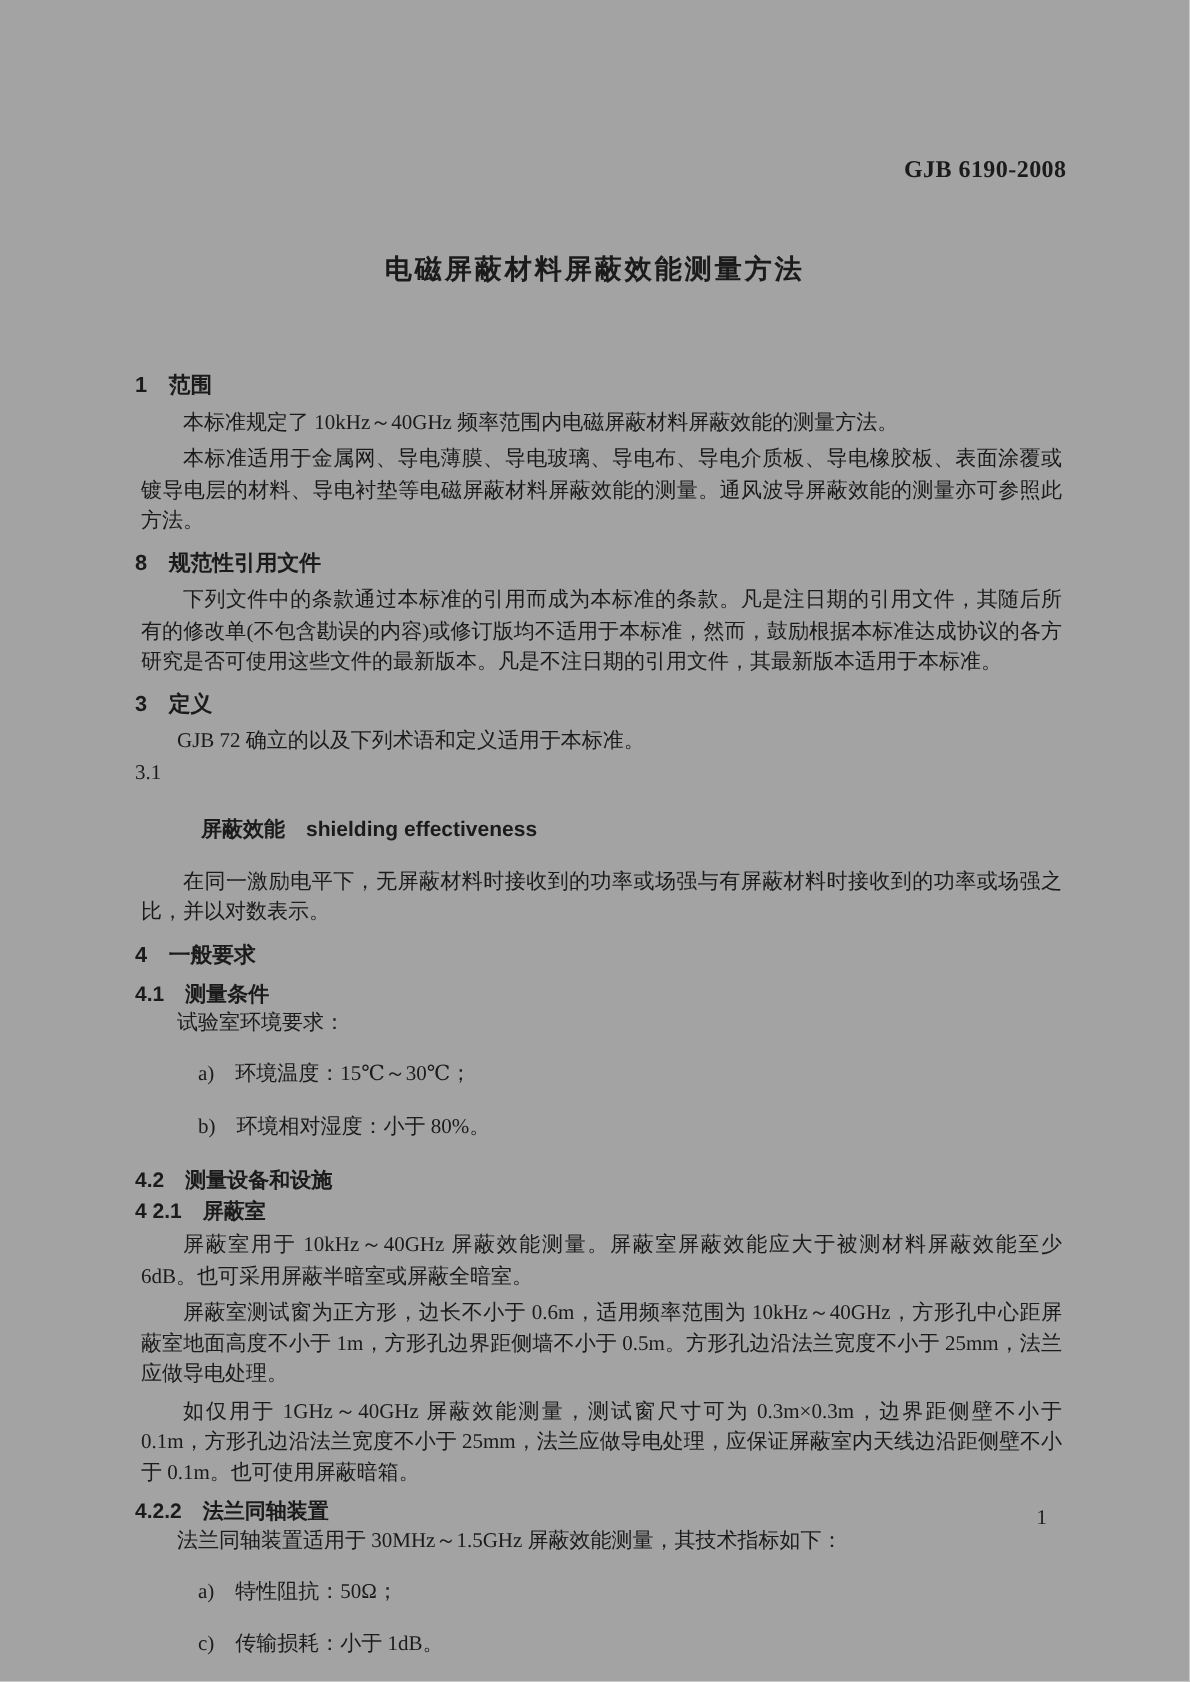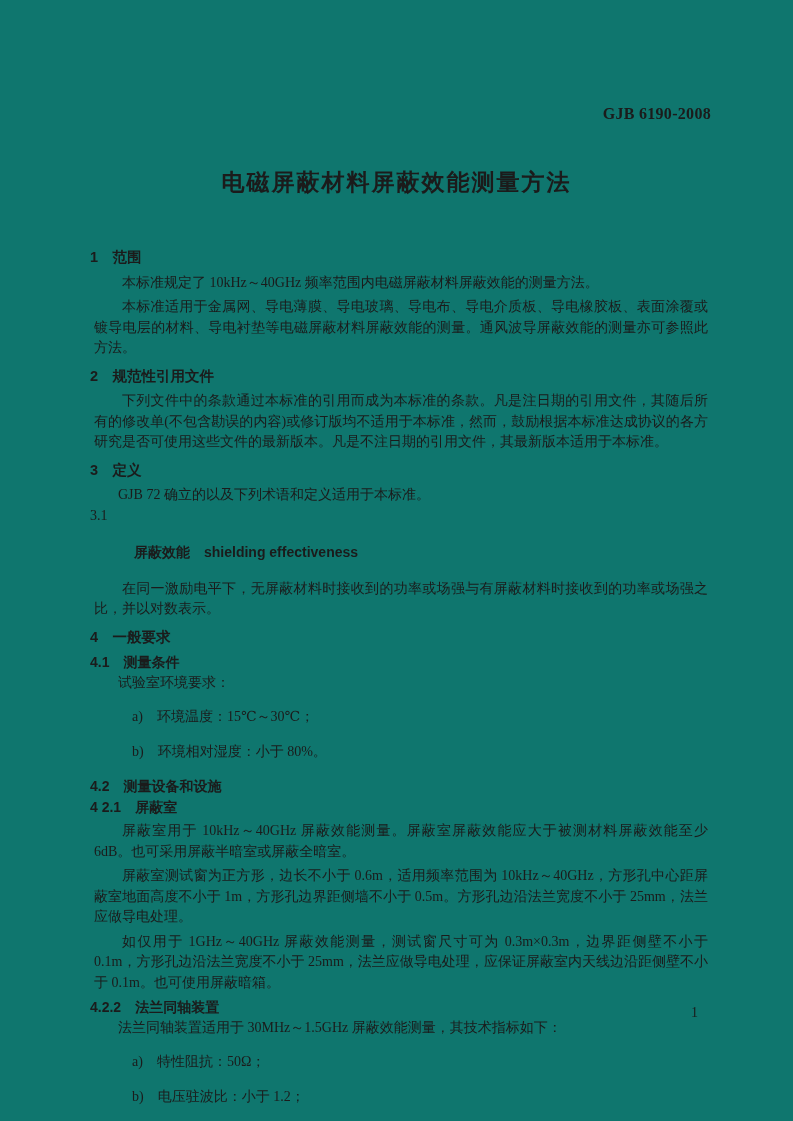--- a/index.html
+++ b/index.html
@@ -5,21 +5,21 @@
   html, body {
     margin: 0;
     padding: 0;
     background: #e8e8e8;
   }
   .page {
     position: relative;
     width: 793px;
     height: 1121px;
     margin: 0 auto;
-    background: #0f766e;
+    background: #a3a3a3;
     color: #1b1b1b;
     overflow: hidden;
     font-family: "Liberation Serif", "DejaVu Serif", serif;
   }
   .doc-number {
     position: absolute;
     top: 105px;
     right: 82px;
     font-family: "Liberation Serif", "DejaVu Serif", serif;
     font-weight: bold;
@@ -27,21 +27,21 @@
     letter-spacing: 0.3px;
   }
   .doc-title {
     position: absolute;
     top: 167px;
     left: 0;
     right: 0;
     text-align: center;
     font-family: "Liberation Sans", "DejaVu Sans", sans-serif;
     font-weight: bold;
-    font-size: 23px;
+    font-size: 18px;
     letter-spacing: 2px;
   }
   .body-content {
     position: absolute;
     left: 90px;
     top: 240px;
     width: 622px;
     font-size: 14px;
     line-height: 20.5px;
     text-align: justify;
@@ -101,21 +101,21 @@
   <div class="doc-number">GJB 6190-2008</div>
 
   <div class="doc-title">电磁屏蔽材料屏蔽效能测量方法</div>
 
   <div class="body-content">
 
     <p class="sec-heading">1　范围</p>
     <p class="para">本标准规定了 10kHz～40GHz 频率范围内电磁屏蔽材料屏蔽效能的测量方法。</p>
     <p class="para">本标准适用于金属网、导电薄膜、导电玻璃、导电布、导电介质板、导电橡胶板、表面涂覆或镀导电层的材料、导电衬垫等电磁屏蔽材料屏蔽效能的测量。通风波导屏蔽效能的测量亦可参照此方法。</p>
 
-    <p class="sec-heading">2　规范性引用文件</p>
+    <p class="sec-heading">8　规范性引用文件</p>
     <p class="para">下列文件中的条款通过本标准的引用而成为本标准的条款。凡是注日期的引用文件，其随后所有的修改单(不包含勘误的内容)或修订版均不适用于本标准，然而，鼓励根据本标准达成协议的各方研究是否可使用这些文件的最新版本。凡是不注日期的引用文件，其最新版本适用于本标准。</p>
 
     <p class="sec-heading">3　定义</p>
     <p class="line-indent">GJB 72 确立的以及下列术语和定义适用于本标准。</p>
     <p class="sub-number">3.1</p>
     <p class="term-heading">屏蔽效能　shielding effectiveness</p>
     <p class="para">在同一激励电平下，无屏蔽材料时接收到的功率或场强与有屏蔽材料时接收到的功率或场强之比，并以对数表示。</p>
 
     <p class="sec-heading">4　一般要求</p>
 
@@ -127,20 +127,19 @@
     <p class="sub-heading">4.2　测量设备和设施</p>
 
     <p class="sub-heading">4 2.1　屏蔽室</p>
     <p class="para">屏蔽室用于 10kHz～40GHz 屏蔽效能测量。屏蔽室屏蔽效能应大于被测材料屏蔽效能至少 6dB。也可采用屏蔽半暗室或屏蔽全暗室。</p>
     <p class="para">屏蔽室测试窗为正方形，边长不小于 0.6m，适用频率范围为 10kHz～40GHz，方形孔中心距屏蔽室地面高度不小于 1m，方形孔边界距侧墙不小于 0.5m。方形孔边沿法兰宽度不小于 25mm，法兰应做导电处理。</p>
     <p class="para">如仅用于 1GHz～40GHz 屏蔽效能测量，测试窗尺寸可为 0.3m×0.3m，边界距侧壁不小于 0.1m，方形孔边沿法兰宽度不小于 25mm，法兰应做导电处理，应保证屏蔽室内天线边沿距侧壁不小于 0.1m。也可使用屏蔽暗箱。</p>
 
     <p class="sub-heading">4.2.2　法兰同轴装置</p>
     <p class="line-indent">法兰同轴装置适用于 30MHz～1.5GHz 屏蔽效能测量，其技术指标如下：</p>
     <p class="list-item">a)　特性阻抗：50Ω；</p>
-    <p class="list-item">b)　电压驻波比：小于 1.2；</p>
     <p class="list-item">c)　传输损耗：小于 1dB。</p>
 
   </div>
 
   <div class="page-number">1</div>
 
 </div>
 
 </body></html>

